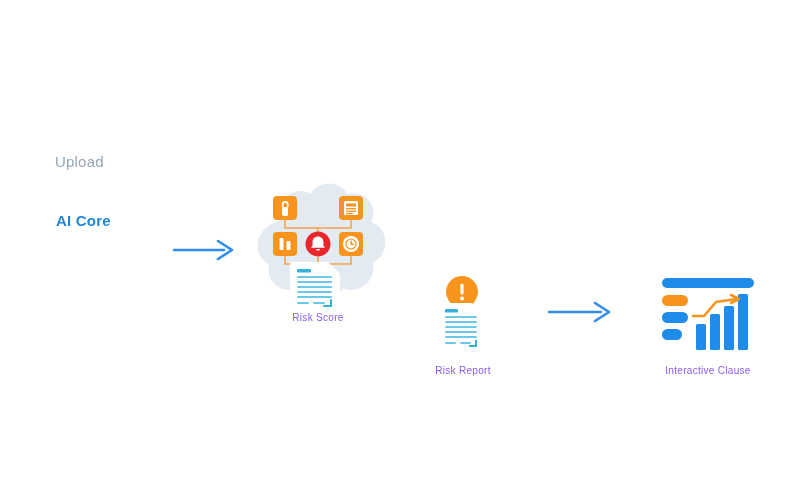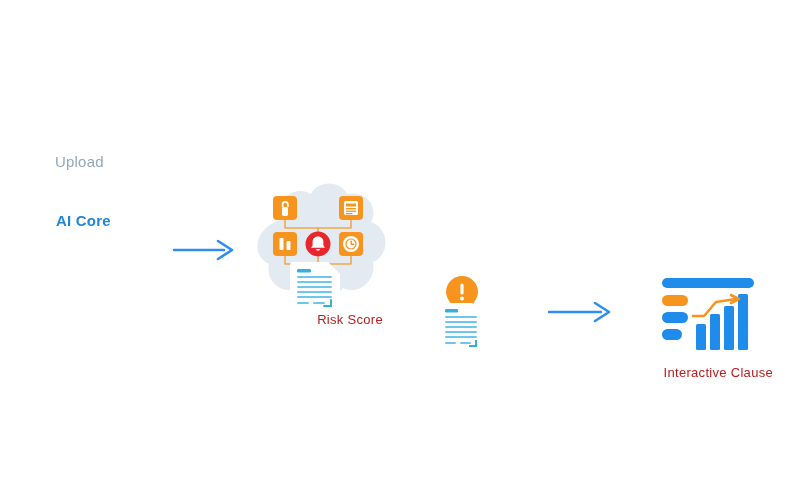--- a/index.html
+++ b/index.html
@@ -17,22 +17,22 @@
     font-size:15px;line-height:19px;color:#93a7b8;font-weight:400;
     letter-spacing:.2px;
   }
   .upload-label div{white-space:nowrap;}
   .ai-core{
     position:absolute;left:56px;top:212px;
     font-size:15px;font-weight:700;color:#2186d6;letter-spacing:.2px;
   }
 
   .node-caption{
-    position:absolute;text-align:right;
-    font-size:13px;color:#b91c1c;letter-spacing:.3px;white-space:nowrap;
+    position:absolute;text-align:center;
+    font-size:10px;color:#8b5cf6;letter-spacing:.3px;white-space:nowrap;
   }
   #risk-score-caption{left:253px;top:312px;width:130px;}
   #risk-report-caption{left:398px;top:365px;width:130px;}
   #interactive-caption{left:643px;top:365px;width:130px;}
 
   
   .arrow{position:absolute;}
   #arrow-1{left:172px;top:236px;}
   #arrow-2{left:547px;top:298px;}
 
@@ -149,20 +149,21 @@
         <rect x="6" y="18" width="32" height="2.1" rx="1" fill="#6cc7e8"></rect>
         <rect x="6" y="23" width="32" height="2.1" rx="1" fill="#6cc7e8"></rect>
         <rect x="6" y="28" width="32" height="2.1" rx="1" fill="#6cc7e8"></rect>
         <rect x="6" y="33" width="32" height="2.1" rx="1" fill="#6cc7e8"></rect>
         <rect x="6" y="39" width="11" height="2.1" rx="1" fill="#6cc7e8"></rect>
         <rect x="21" y="39" width="11" height="2.1" rx="1" fill="#6cc7e8"></rect>
         <path d="M37 37 V43 H30" stroke="#35b0dd" stroke-width="2" fill="none"></path>
       </g>
     </svg>
   </div>
+  <div class="node-caption" id="risk-report-caption">Risk Report</div>
 
   <div class="arrow" id="arrow-2">
     <svg width="68" height="28" viewBox="0 0 68 28">
       <path d="M2 14 H54" stroke="#2e8ded" stroke-width="2.4" fill="none" stroke-linecap="round"></path>
       <path d="M48 5 L62 14 L48 23" stroke="#2e8ded" stroke-width="2.6" fill="none" stroke-linecap="round" stroke-linejoin="round"></path>
     </svg>
   </div>
 
   <div id="chart-group">
     <svg width="96" height="72" viewBox="0 0 96 72">

